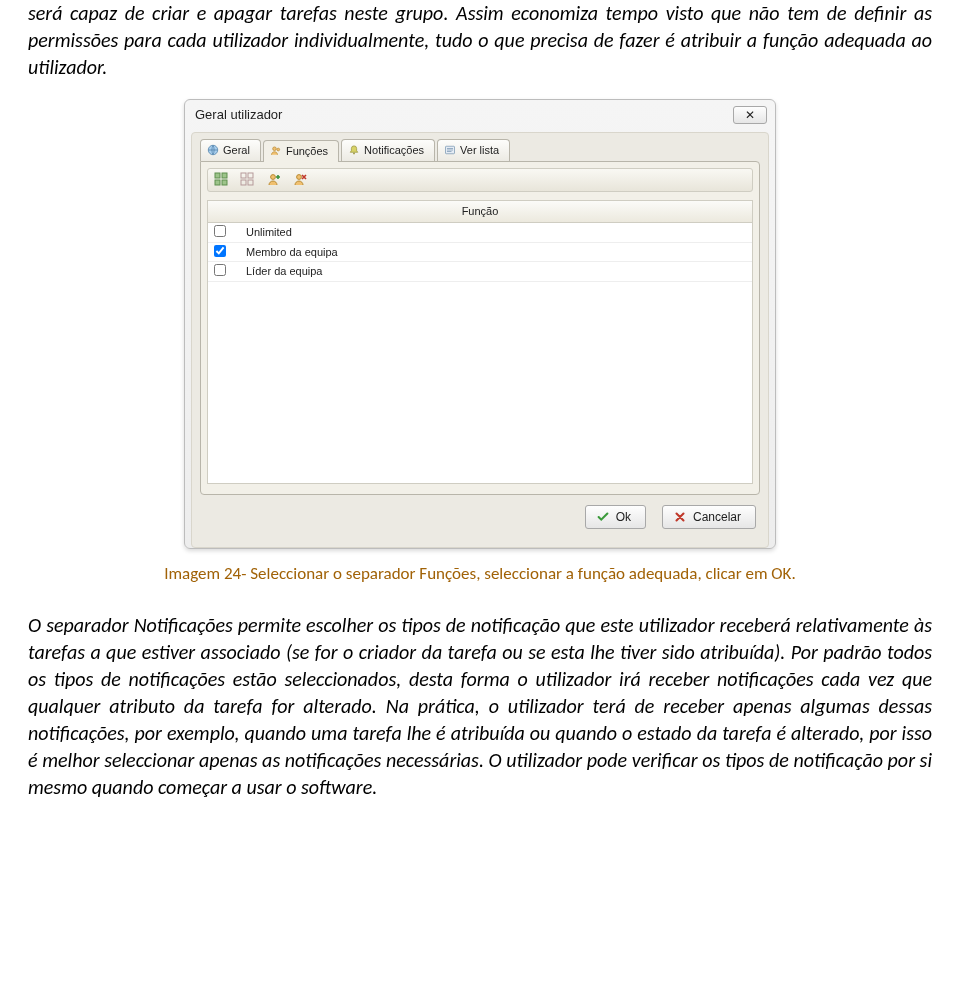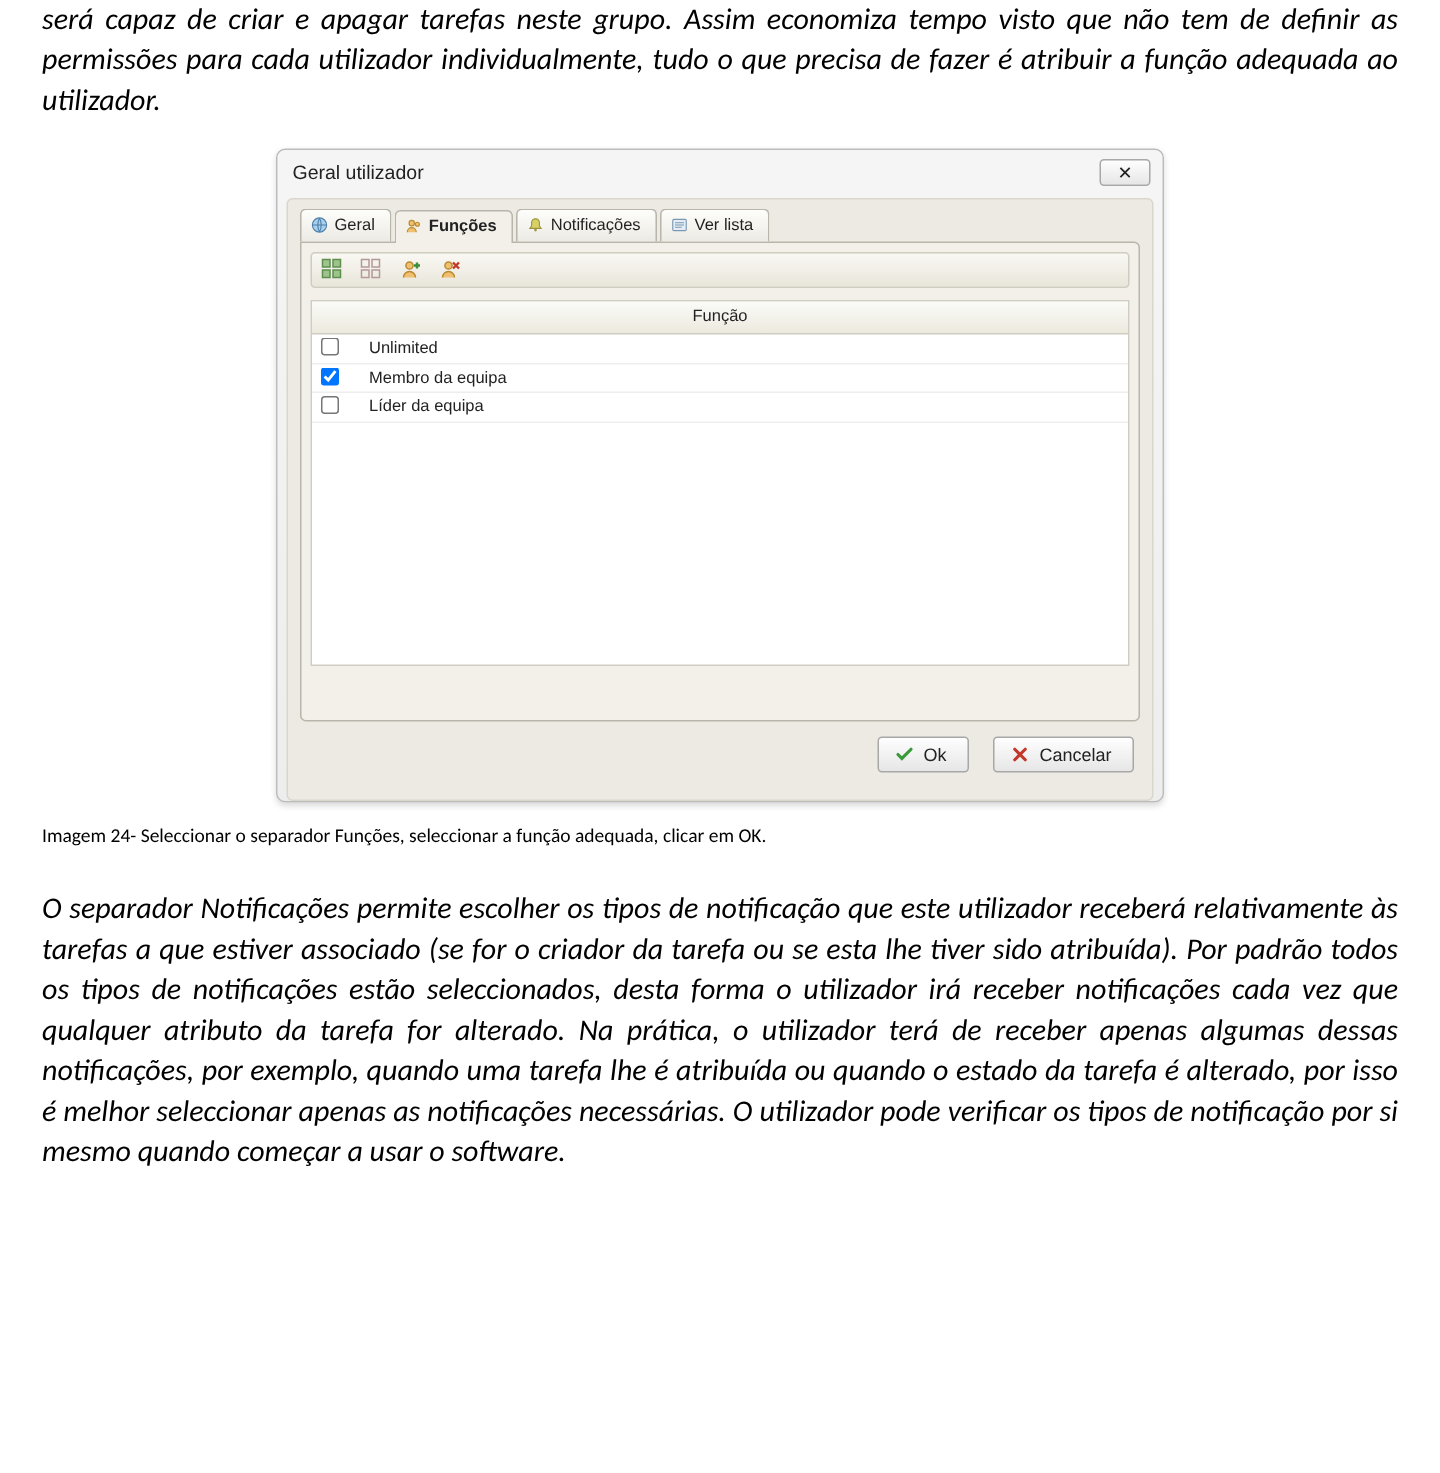--- a/index.html
+++ b/index.html
@@ -11,23 +11,23 @@
     color: #000;
     font-size: 20px;
     line-height: 1.35;
   }
   .para {
     text-align: justify;
     margin: 0 0 18px 0;
     font-style: italic;
   }
   .caption {
-    color: #000000;
-    font-size: 13px;
-    text-align: left;
+    color: #a16207;
+    font-size: 17px;
+    text-align: center;
     margin: 14px 0 26px 0;
   }
   
   .dialog-wrap {
     width: 592px;
     margin: 10px auto 0 auto;
     border: 1px solid #bcbcbc;
     border-radius: 6px;
     background: linear-gradient(#f5f5f5,#ededed);
     box-shadow: 0 2px 4px rgba(0,0,0,.15);
@@ -72,21 +72,21 @@
     border-bottom: none;
     background: linear-gradient(#fdfdfb,#eceae3);
     border-radius: 4px 4px 0 0;
     font-size: 11px;
     cursor: default;
   }
   .tab.active {
     background: #f2f0e8;
     position: relative;
     top: 1px;
-    font-weight: bold;
+    font-weight: normal;
   }
   .tab .tabicon {
     width: 12px; height: 12px; display: inline-block;
   }
   .tab-content {
     background: #f2f0e8;
     border: 1px solid #b8b5aa;
     border-radius: 0 4px 4px 4px;
     margin: 0 4px;
     padding: 6px 6px 10px 6px;
@@ -101,21 +101,21 @@
     gap: 10px;
   }
   .tbicon {
     width: 16px; height: 16px;
     display: inline-block;
   }
   .table {
     margin-top: 8px;
     border: 1px solid #cfcdc2;
     background: #fff;
-    height: 244px;
+    height: 284px;
     font-size: 11px;
     overflow: hidden;
   }
   .thead {
     background: linear-gradient(#fbfbf8,#ece9de);
     border-bottom: 1px solid #cfcdc2;
     text-align: center;
     padding: 3px 0;
   }
   .trow {

